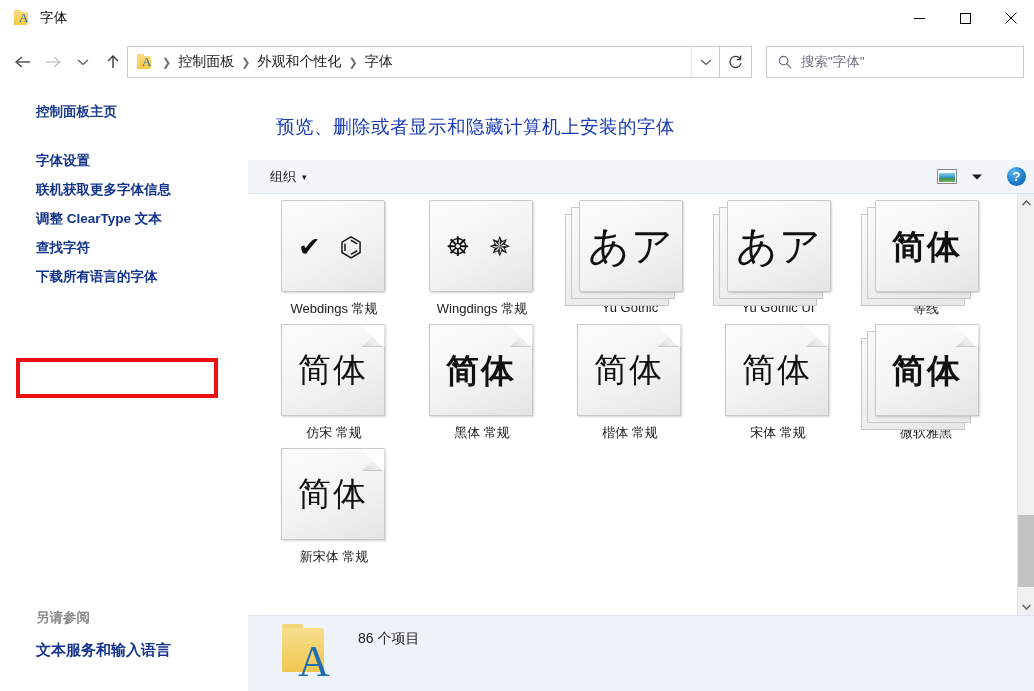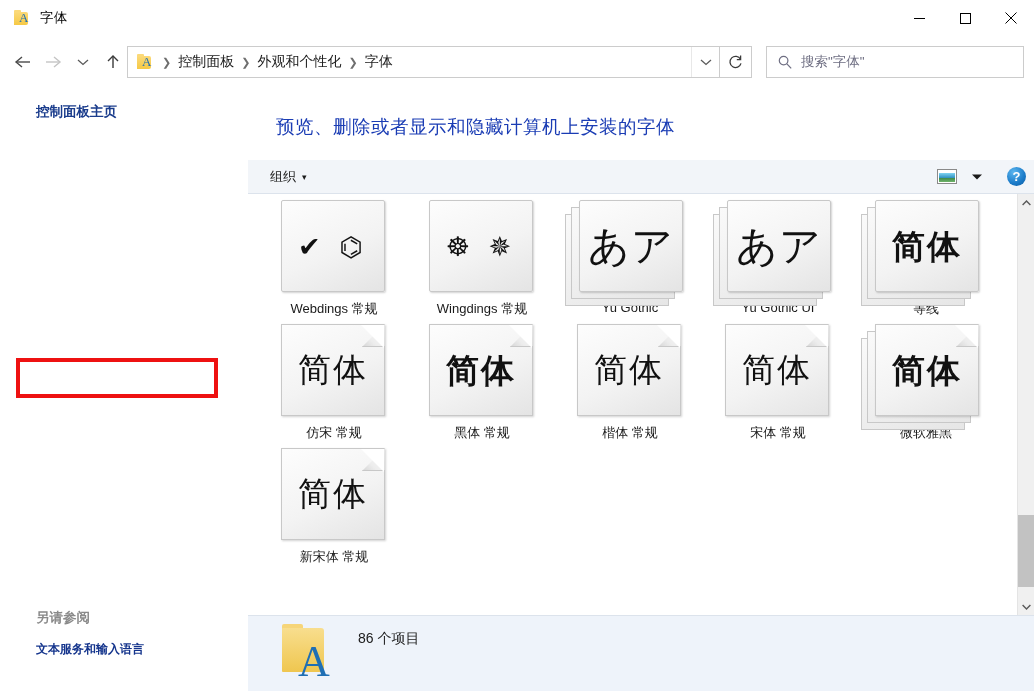--- a/index.html
+++ b/index.html
@@ -84,21 +84,21 @@
     white-space: nowrap;
   }
   .redbox {
     position: absolute; left: 16px; top: 266px; width: 202px; height: 40px;
     border: 4px solid #ee1111; background: transparent; pointer-events: none;
   }
   .seealso-hdr {
     position: absolute; left: 36px; top: 517px; font-size: 13.5px; color: #8a8a8a;
   }
   .seealso-link {
-    position: absolute; left: 36px; top: 549px; font-size: 12px; color: #14348c;
+    position: absolute; left: 36px; top: 549px; font-size: 15px; color: #14348c;
   }
   
   .main-head {
     position: absolute; left: 248px; top: 96px; width: 786px; height: 64px; background: #fff;
   }
   .main-title {
     position: absolute; left: 28px; top: 18px; font-size: 18.5px; color: #1a3cb4;
     font-weight: 400; letter-spacing: .5px;
   }
   .toolbar {
@@ -317,20 +317,27 @@
     <svg width="14" height="14" viewBox="0 0 14 14">
         <circle cx="5.6" cy="5.6" r="4.3" fill="none" stroke="#6e6e82" stroke-width="1.2"></circle>
         <line x1="8.9" y1="8.9" x2="13.2" y2="13.4" stroke="#6e6e82" stroke-width="1.2"></line>
       </svg>
   </span>
   <span class="search-ph">搜索"字体"</span>
 </div>
 
 <div class="sidebar">
   <a class="side-home">控制面板主页</a>
+  <div class="side-links">
+    <a class="side-link">字体设置</a>
+    <a class="side-link">联机获取更多字体信息</a>
+    <a class="side-link">调整 ClearType 文本</a>
+    <a class="side-link">查找字符</a>
+    <a class="side-link">下载所有语言的字体</a>
+  </div>
   <div class="redbox"></div>
   <div class="seealso-hdr">另请参阅</div>
   <a class="seealso-link">文本服务和输入语言</a>
 </div>
 
 <div class="main-head">
   <div class="main-title">预览、删除或者显示和隐藏计算机上安装的字体</div>
 </div>
 
 <div class="toolbar">

